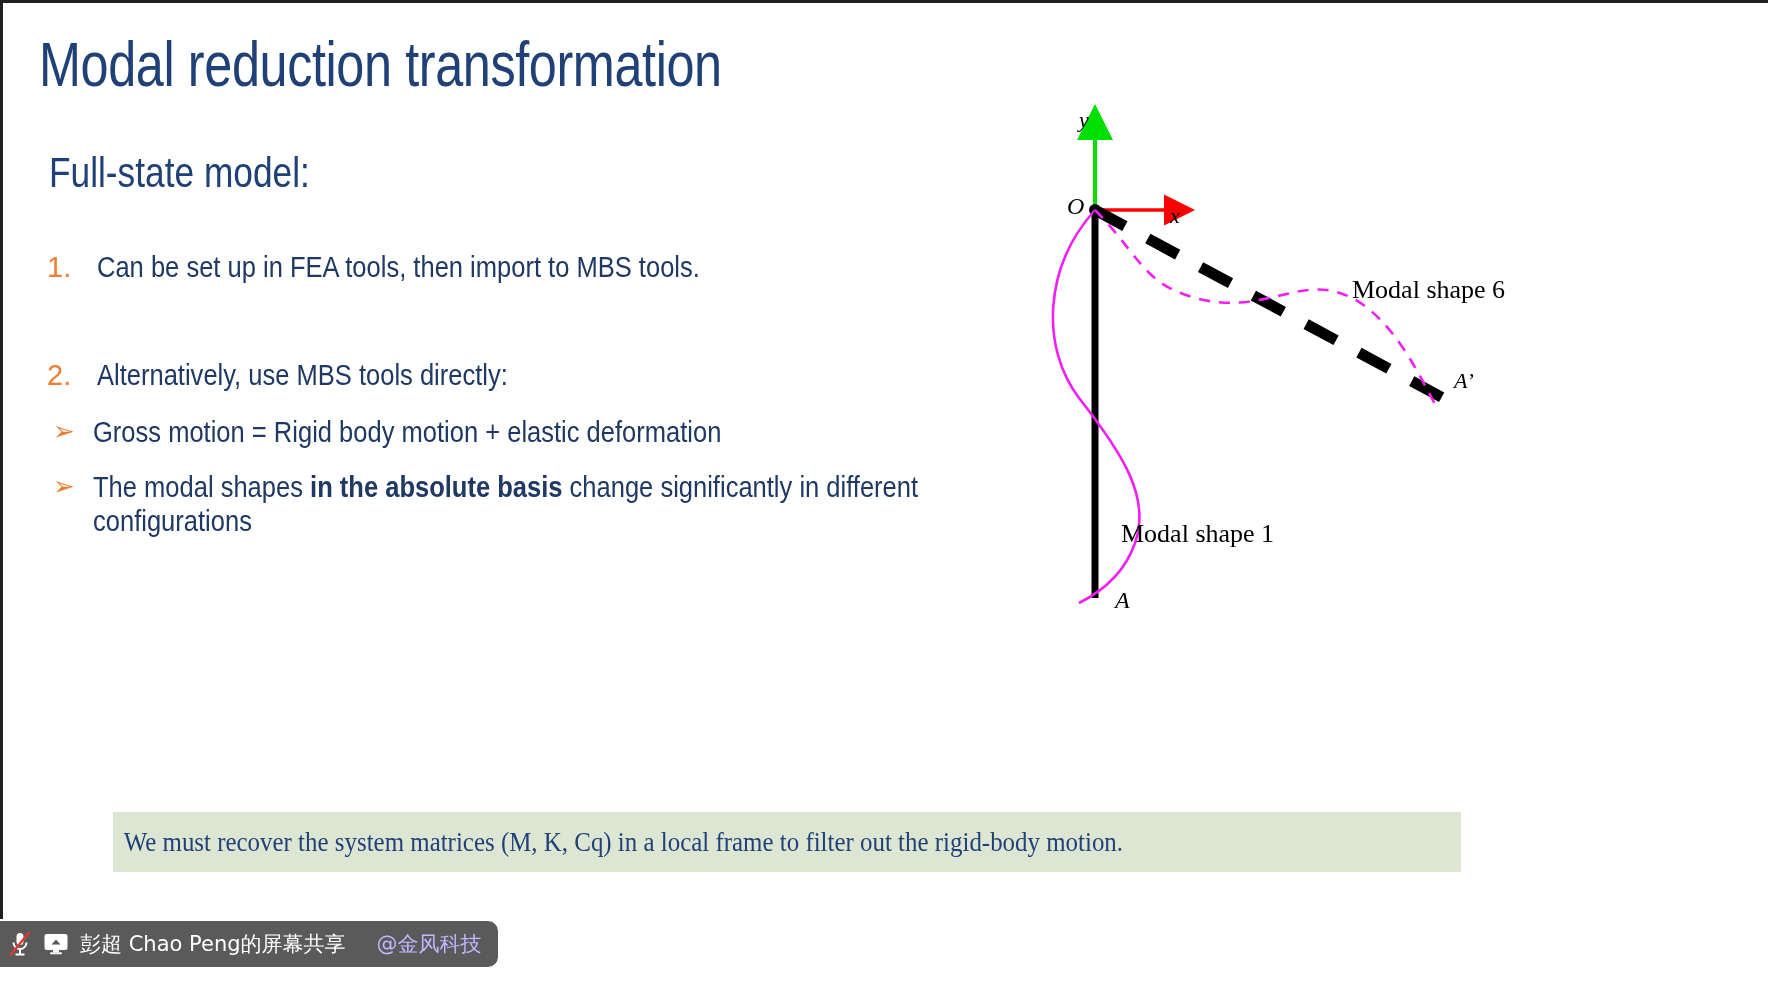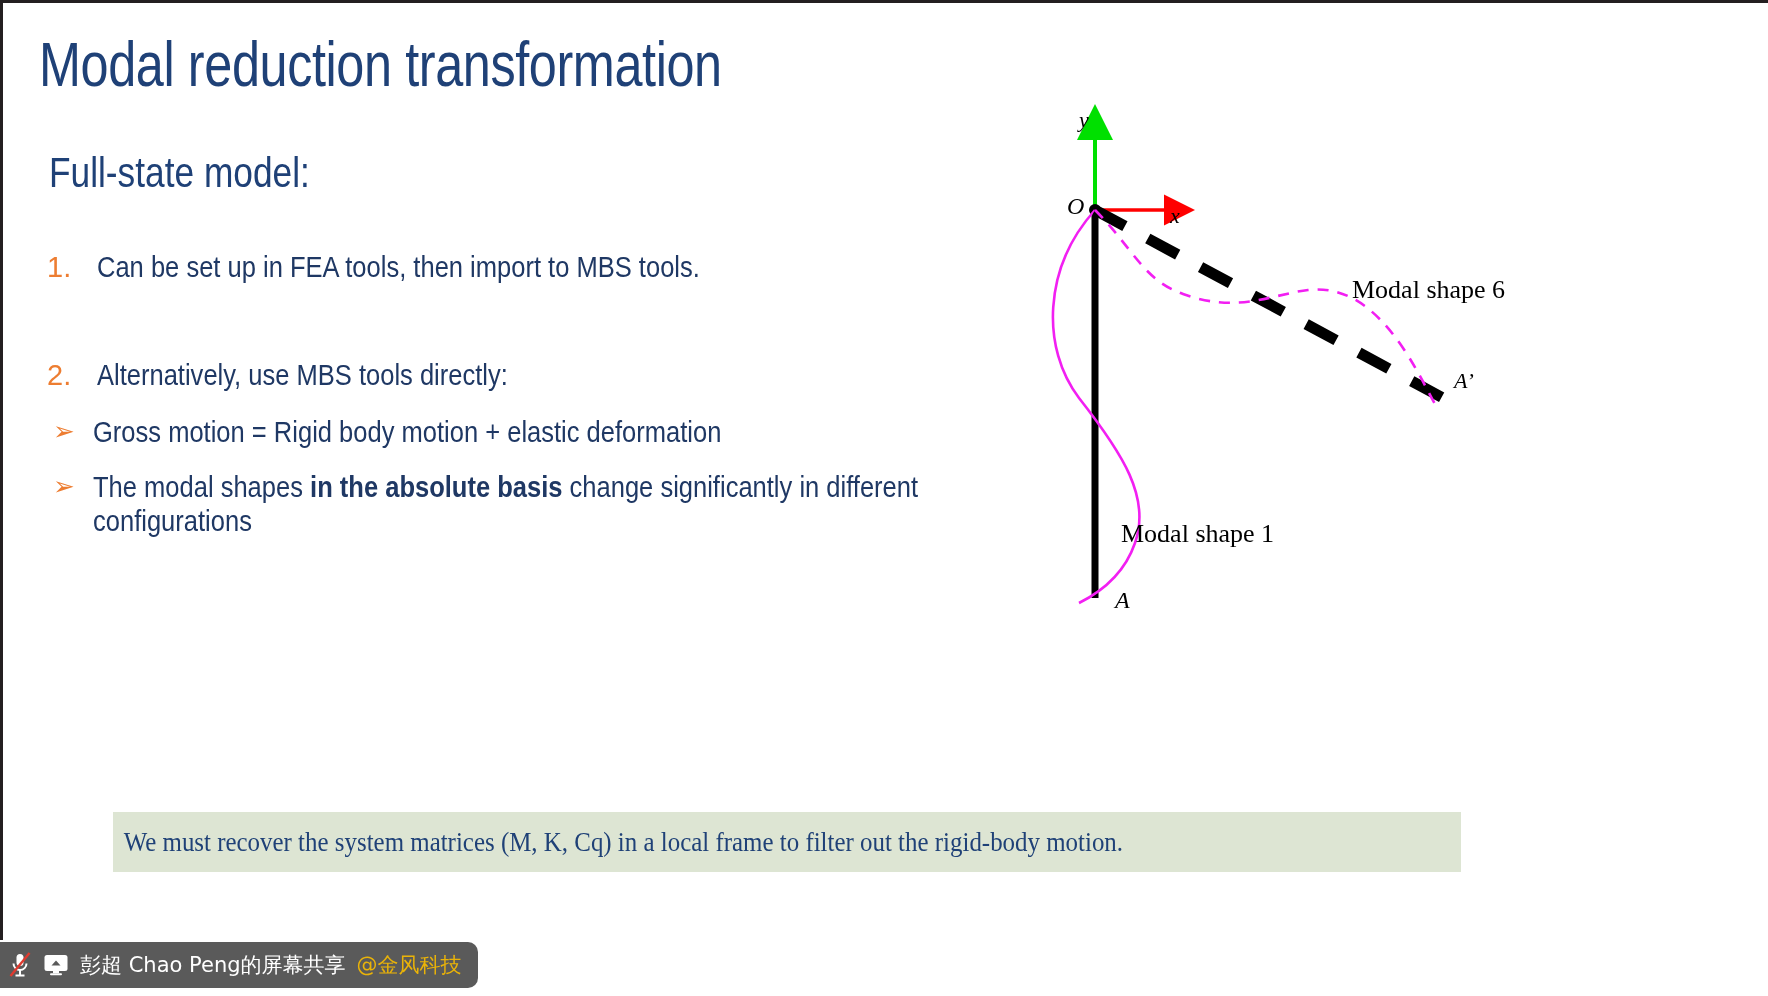--- a/index.html
+++ b/index.html
@@ -138,21 +138,21 @@
   #lbl-O  { left: 44px;  top: 95px;  font-size: 24px; }
   #lbl-A  { left: 92px;  top: 489px; font-size: 24px; }
   #lbl-Ap { left: 431px; top: 270px; font-size: 22px; }
   #lbl-ms1 { left: 98px;  top: 421px; font-size: 26px; text-align: center; }
   #lbl-ms2 { left: 329px; top: 177px; font-size: 26px; }
 
   
   #taskbar {
     position: absolute;
     left: 0;
-    top: 940px;
+    top: 919px;
     width: 1768px;
     height: 50px;
     background: #ffffff;
   }
   #share-pill {
     position: absolute;
     left: -14px;
     top: 2px;
     height: 46px;
     padding: 0 16px 0 22px;
@@ -161,21 +161,21 @@
     display: flex;
     align-items: center;
     gap: 11px;
   }
   #share-pill .txt {
     color: #ffffff;
     font-size: 21px;
     font-family: "DejaVu Sans", sans-serif;
     white-space: nowrap;
   }
-  #share-pill .txt.accent { color: #eab308; }
+  #share-pill .txt.accent { color: #c4b5fd; margin-left: 20px; }
   .tb-icon { display: block; }
 </style>
 </head>
 <body>
 
 <div id="slide">
 
   <div id="slide-title">Modal reduction transformation</div>
 
   <div id="subtitle">Full-state model:</div>

